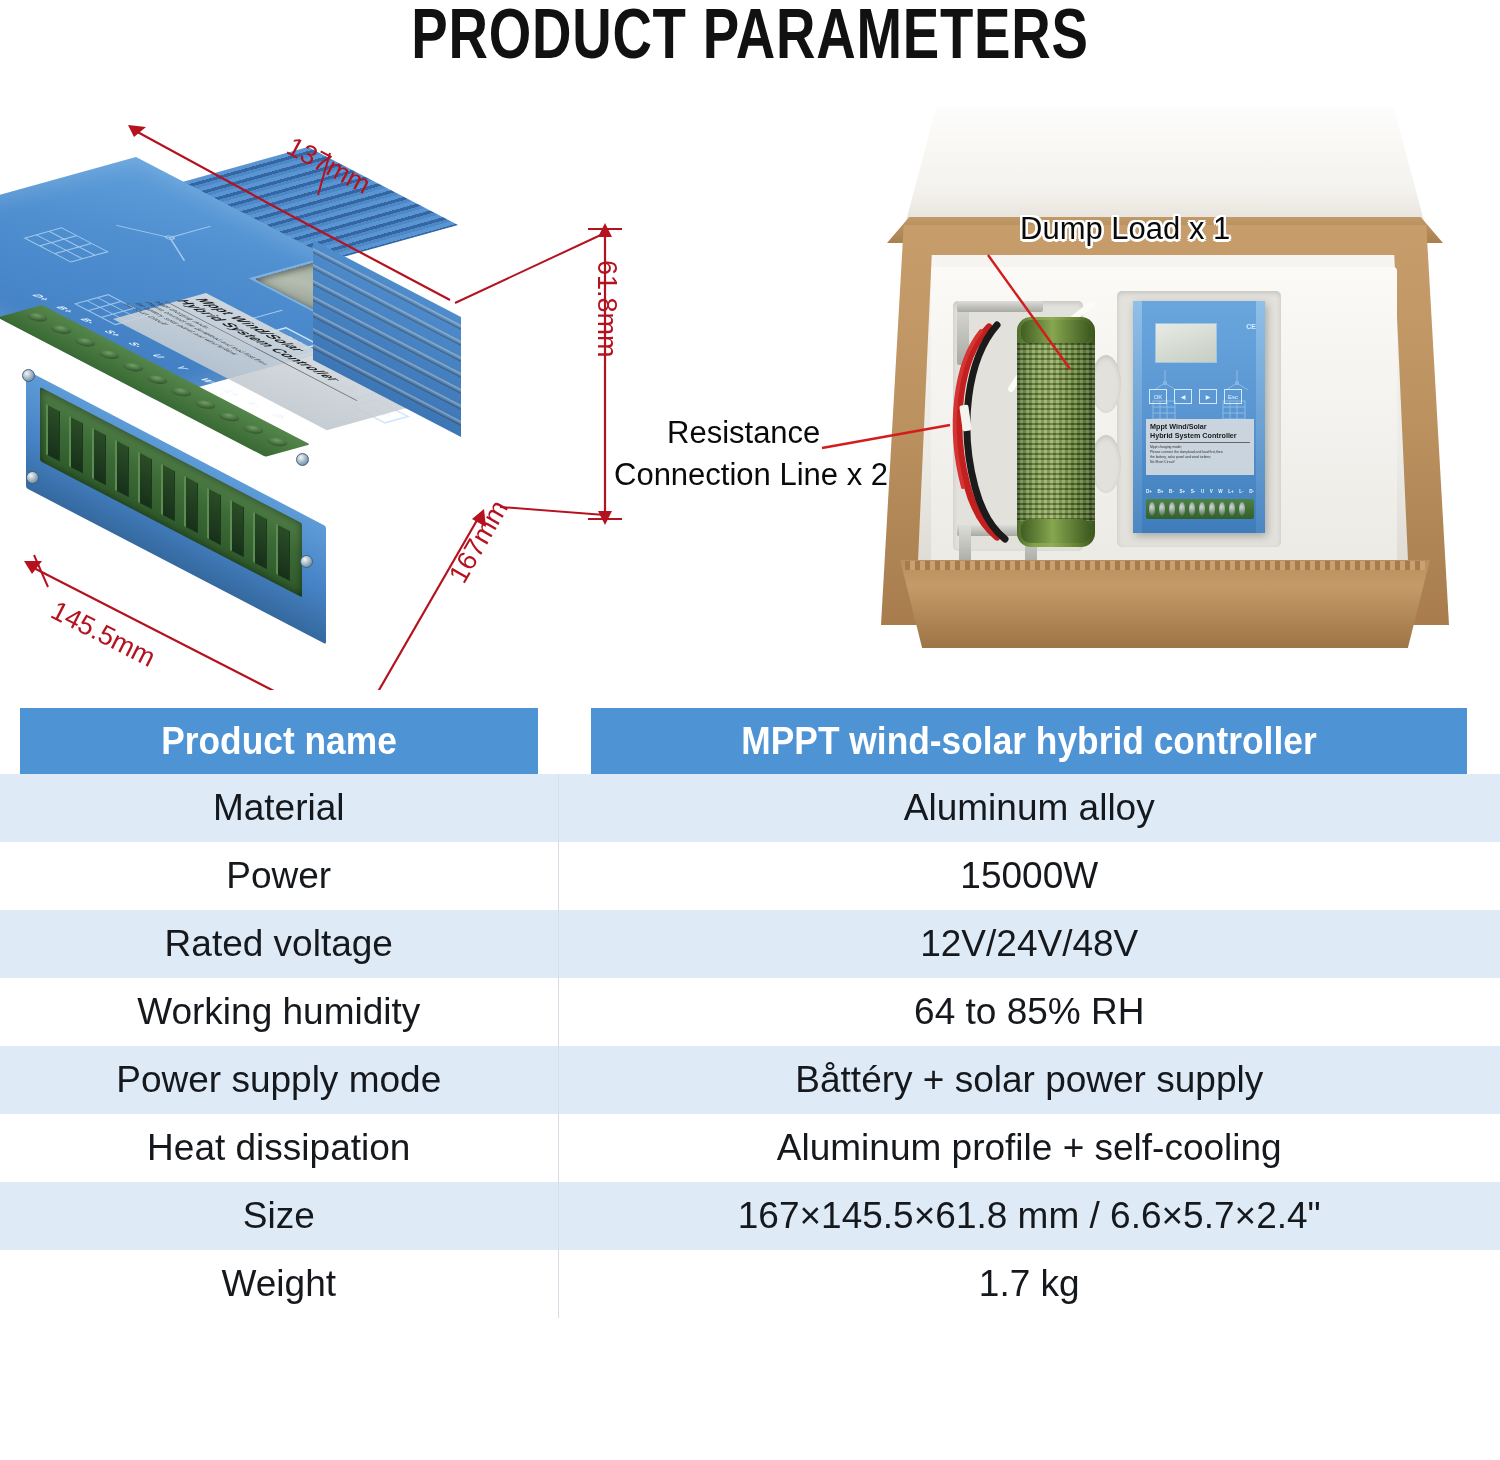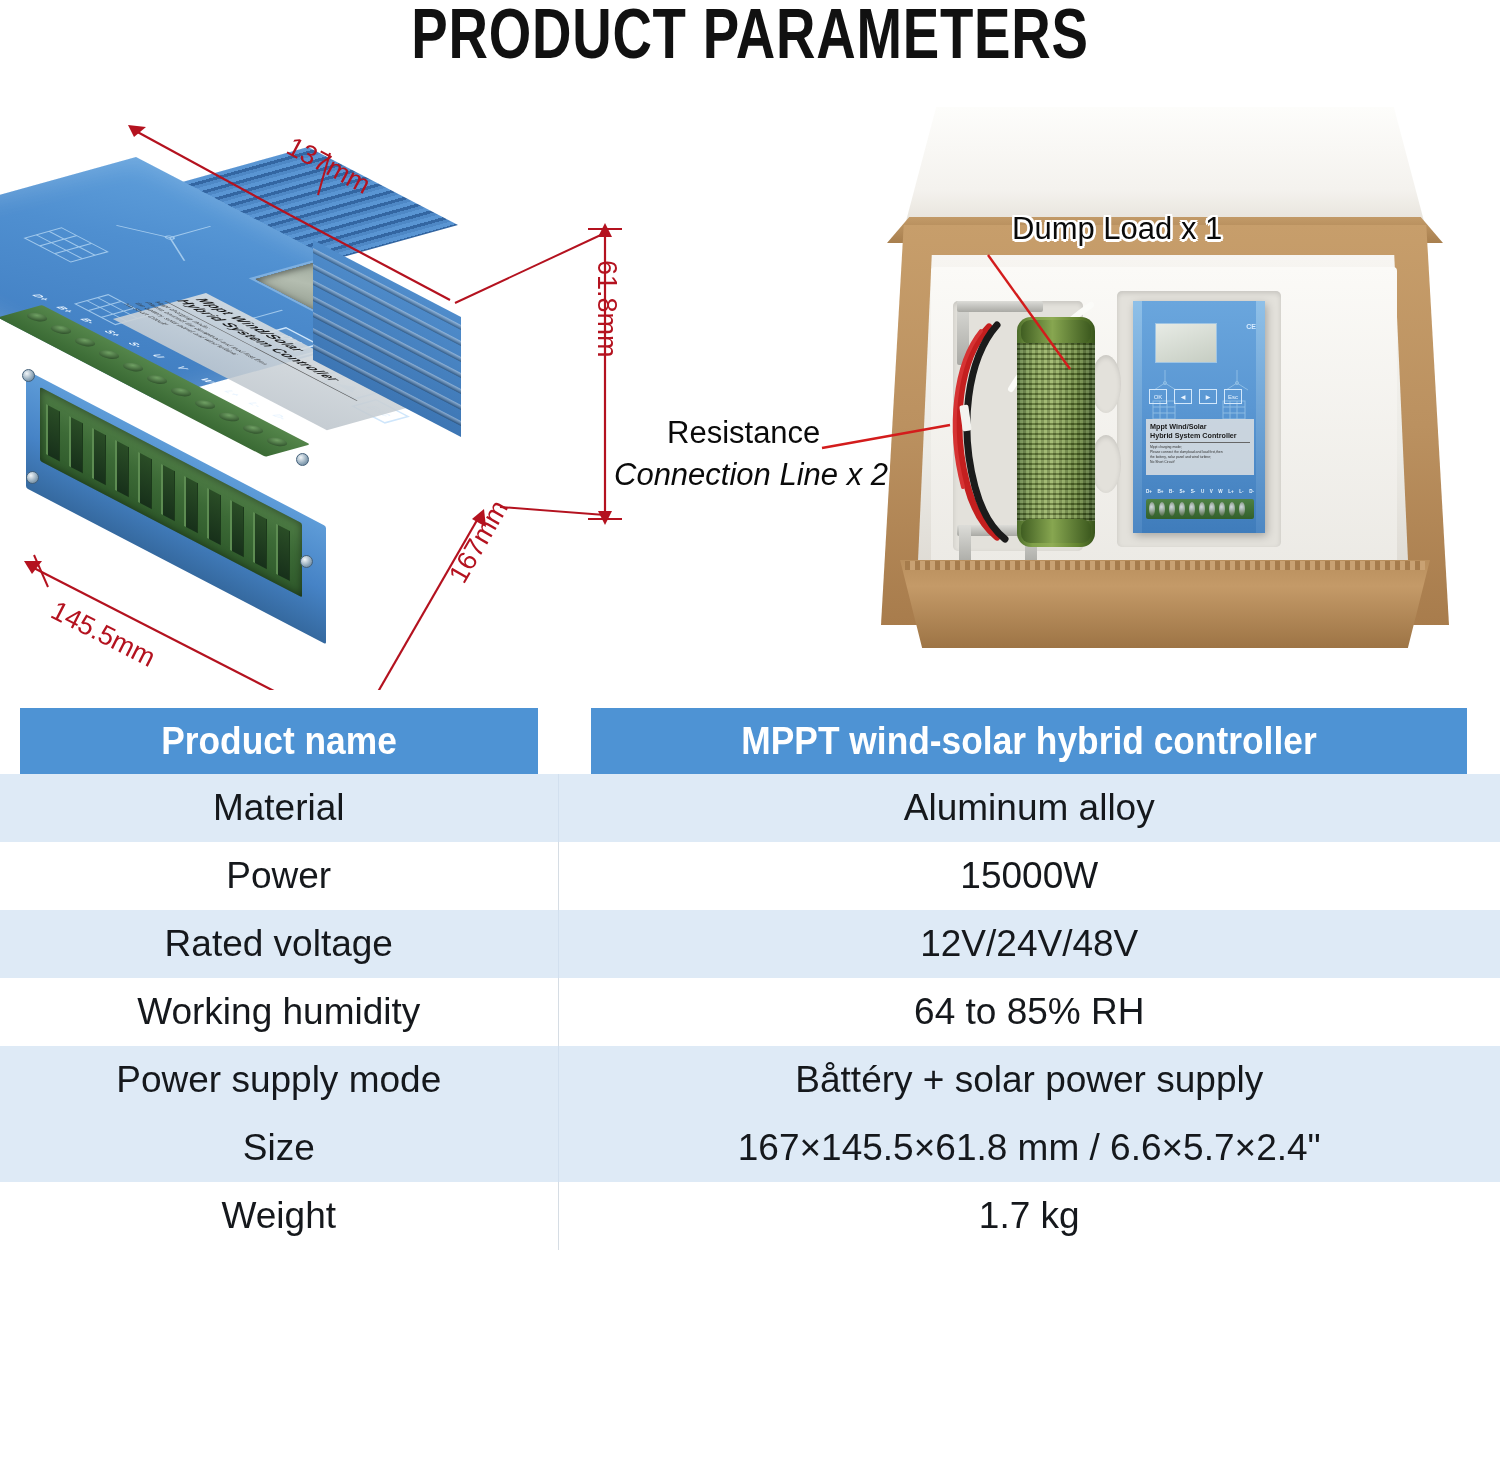--- a/index.html
+++ b/index.html
@@ -571,23 +571,23 @@
         </div>
 
         <div class="box-front"></div>
         <div class="flute"></div>
       </div>
 
       <svg style="position:absolute; left:0; top:0; width:840px; height:595px;">
         <path d="M328 160 L410 274" stroke="#d31c1c" stroke-width="2.4" fill="none"></path>
         <path d="M162 353 L290 330" stroke="#d31c1c" stroke-width="2.4" fill="none"></path>
       </svg>
-      <div class="callout" style="left:352px; top:116px;">Dump Load x 1</div>
+      <div class="callout" style="left:360px; top:116px;">Dump Load x 1</div>
       <div class="callout" style="left:7px; top:320px;">Resistance</div>
-      <div class="callout" style="left:-46px; top:362px;font-style:italic;">Connection Line x 2</div>
+      <div class="callout" style="left:-46px; top:362px;">Connection Line x 2</div>
     </div>
   </div>
 
   <table id="spec-table">
     <colgroup>
         <col class="c1">
         <col class="c2">
       </colgroup>
     <thead>
       <tr>
@@ -609,20 +609,24 @@
         <td class="val">12V/24V/48V</td>
       </tr>
       <tr class="even">
         <td class="key">Working humidity</td>
         <td class="val">64 to 85% RH</td>
       </tr>
       <tr class="odd">
         <td class="key">Power supply mode</td>
         <td class="val">Båttéry + solar power supply</td>
       </tr>
+      <tr class="even">
+        <td class="key">Heat dissipation</td>
+        <td class="val">Aluminum profile + self-cooling</td>
+      </tr>
       <tr class="odd">
         <td class="key">Size</td>
         <td class="val">167×145.5×61.8 mm / 6.6×5.7×2.4"</td>
       </tr>
       <tr class="even">
         <td class="key">Weight</td>
         <td class="val">1.7 kg</td>
       </tr>
     </tbody>
   </table>

